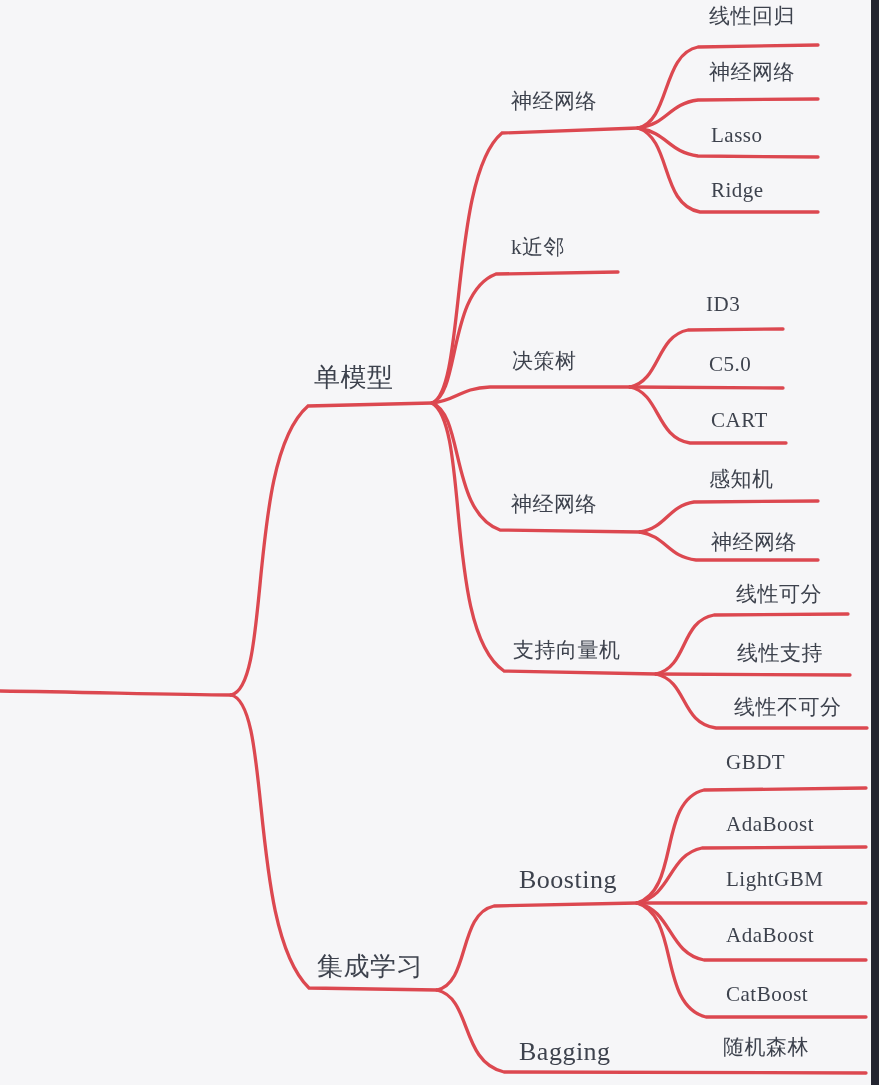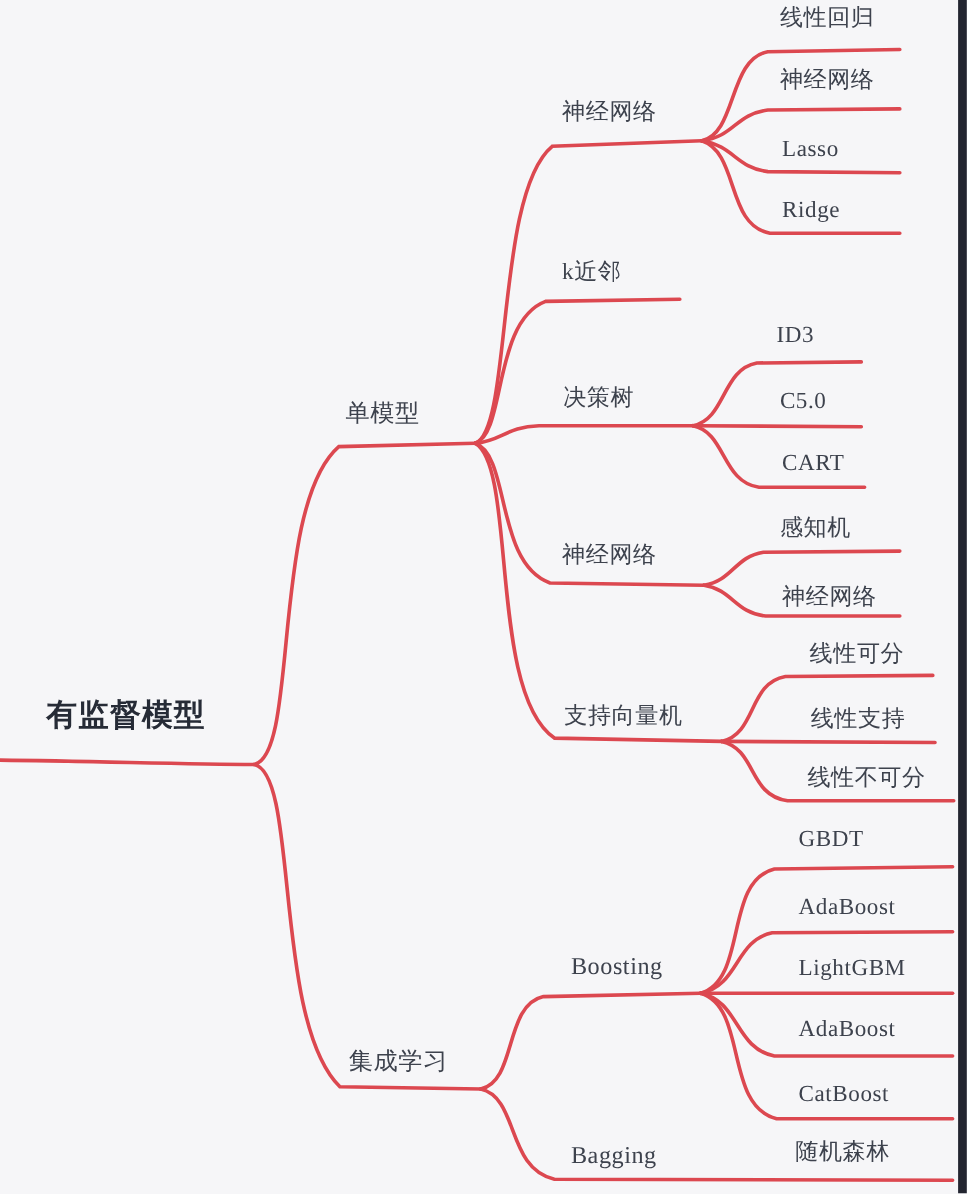--- a/index.html
+++ b/index.html
@@ -39,21 +39,21 @@
     line-height:1.1;
     font-family:Liberation Serif, serif;
   }
   .label.root{
     color:var(--root-text);
     font-size:28px;
     font-weight:700;
     letter-spacing:1px;
   }
   .label.branch{
-    font-size:22px;
+    font-size:26px;
   }
   .edge-strip{
     position:absolute;
     top:0;right:0;
     width:8px;height:1085px;
     background:var(--edge-strip);
   }
 </style>
 </head>
 <body>
@@ -91,21 +91,20 @@
     <path d="M 437 990 C 470 983 458 914 494 906 L 637 903"></path>
     <path d="M 437 990 C 472 998 460 1062 504 1072 L 866 1073"></path>
 
     <path d="M 637 903 C 680 890 658 801 704 790 L 866 788"></path>
     <path d="M 637 903 C 672 896 668 855 702 848 L 866 847"></path>
     <path d="M 637 903 L 866 903"></path>
     <path d="M 637 903 C 672 910 668 953 704 960 L 866 960"></path>
     <path d="M 637 903 C 680 916 658 1005 706 1017 L 866 1017"></path>
   </svg>
 
-  <div class="label root" style="left:42px;top:636px">有监督模型</div>
 
   <div class="label branch" style="left:314px;top:364px">单模型</div>
   <div class="label branch" style="left:317px;top:953px">集成学习</div>
 
   <div class="label" style="left:511px;top:90px">神经网络</div>
   <div class="label" style="left:511px;top:236px">k近邻</div>
   <div class="label" style="left:512px;top:350px">决策树</div>
   <div class="label" style="left:511px;top:493px">神经网络</div>
   <div class="label" style="left:513px;top:639px">支持向量机</div>
 

